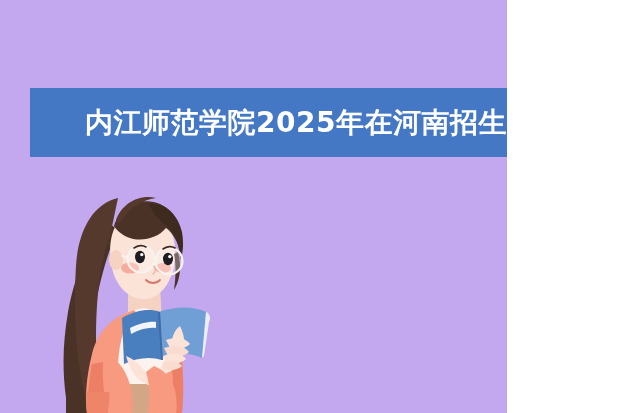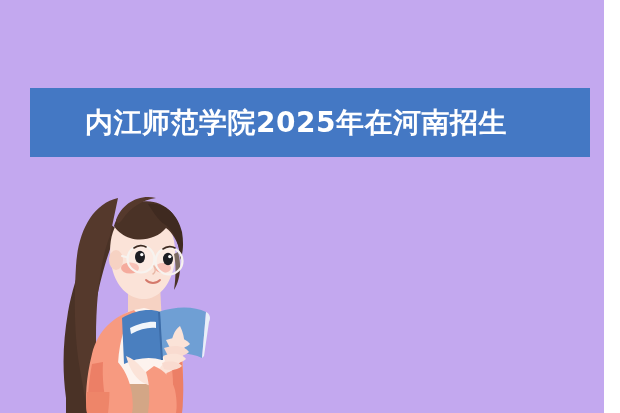--- a/index.html
+++ b/index.html
@@ -7,21 +7,21 @@
     padding: 0;
   }
   body {
     width: 620px;
     height: 413px;
     overflow: hidden;
     font-family: "Liberation Sans", "DejaVu Sans", sans-serif;
   }
   #page {
     position: relative;
-    width: 604px;
+    width: 507px;
     height: 413px;
     background: #c3a8ef;
     overflow: hidden;
   }
   
   #title-banner {
     position: absolute;
     left: 30px;
     top: 88px;
     width: 560px;

